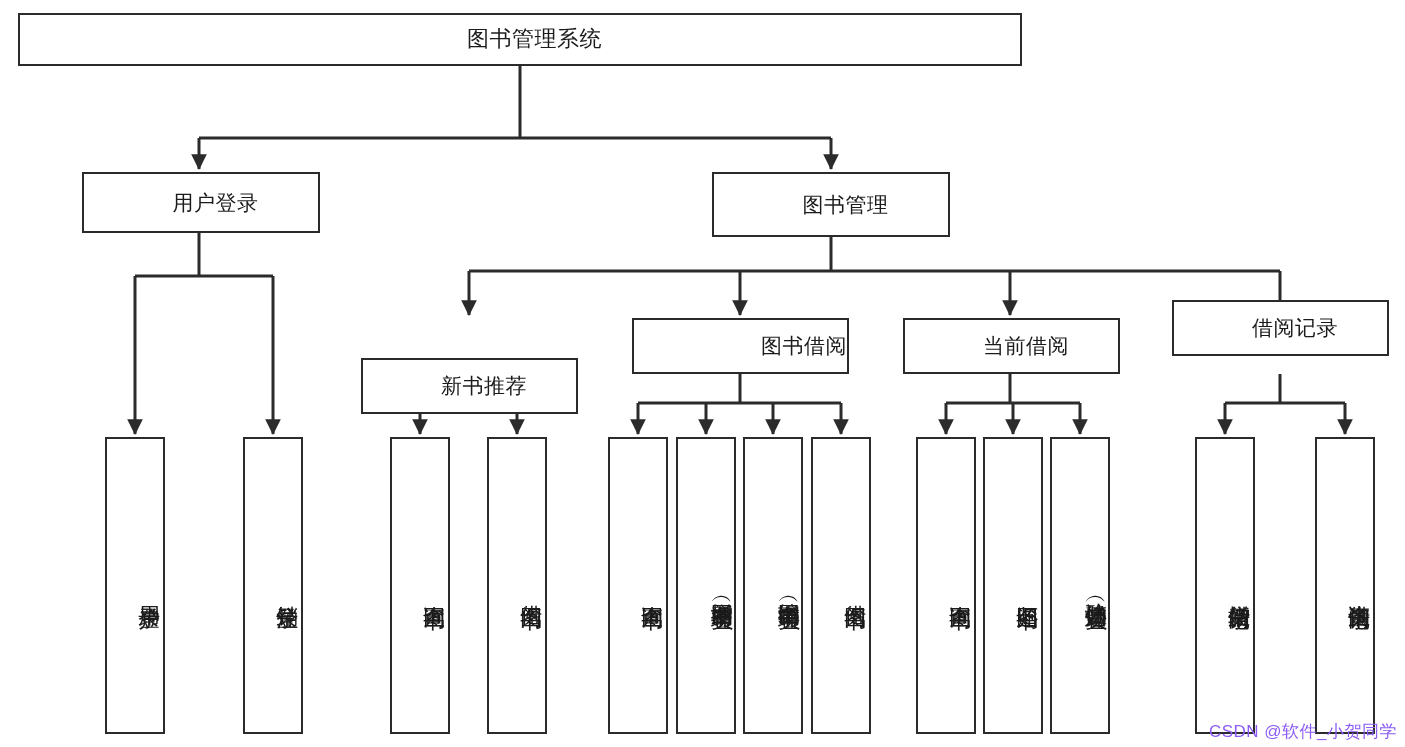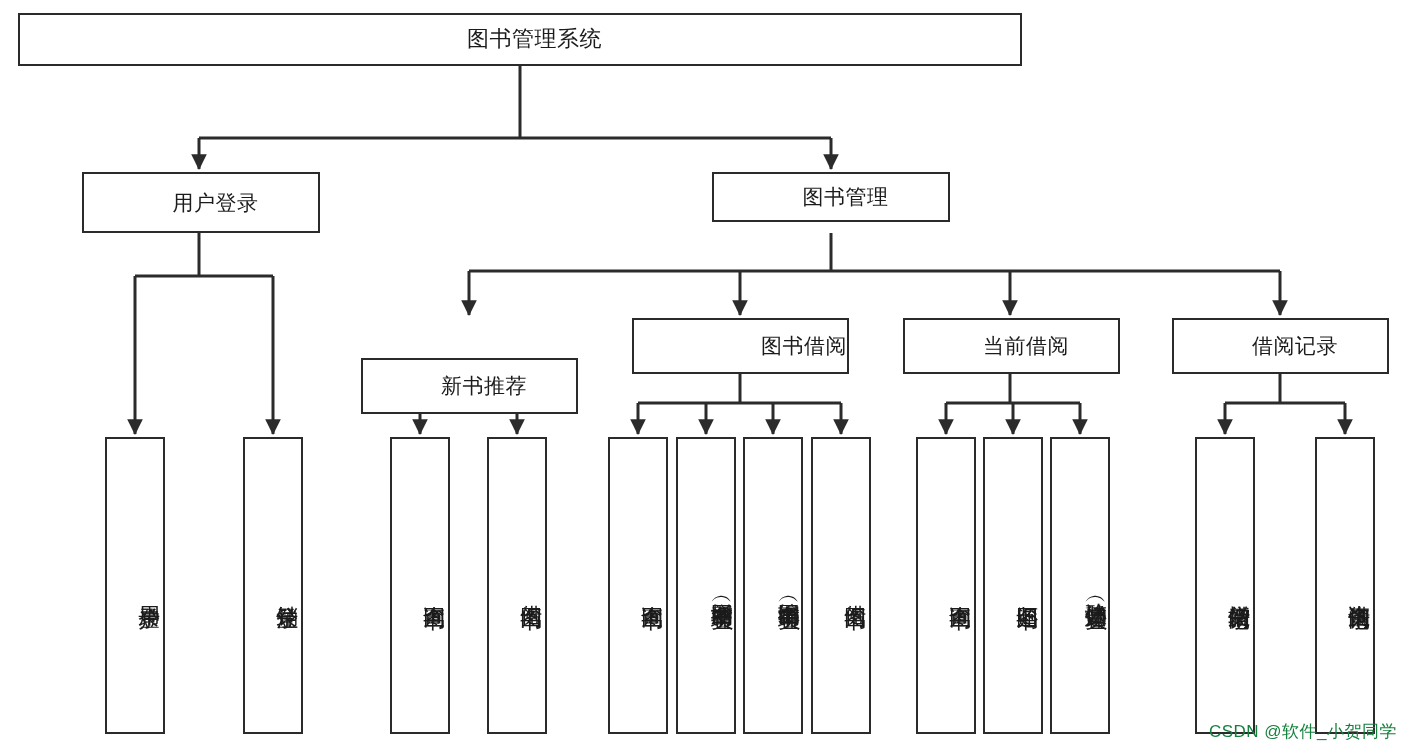--- a/index.html
+++ b/index.html
@@ -63,21 +63,21 @@
     white-space: pre-line;
   }
   .node.vertical .node-label {
     white-space: nowrap;
   }
   #watermark {
     position: absolute;
     right: 8px;
     bottom: 4px;
     font-size: 17px;
-    color: #15803d;
+    color: #8b5cf6;
     letter-spacing: 0.5px;
     user-select: none;
     margin-top: 16px;
   }
 </style>
 </head>
 <body>
 
 <div id="diagram-root">
 
@@ -133,37 +133,37 @@
   </svg>
 
   <div class="node horizontal root" style="left:18px; top:13px; width:1004px; height:53px;">
     <span class="node-label">图书管理系统</span>
   </div>
 
   <div class="node horizontal" style="left:82px; top:172px; width:238px; height:61px;">
     <span class="node-label">用户登录</span>
   </div>
 
-  <div class="node horizontal" style="left:712px; top:172px; width:238px; height:50px;">
+  <div class="node horizontal" style="left:712px; top:172px; width:238px; height:65px;">
     <span class="node-label">图书管理</span>
   </div>
 
   <div class="node horizontal" style="left:361px; top:318px; width:217px; height:56px;margin-top:40px;">
     <span class="node-label">新书推荐</span>
   </div>
 
   <div class="node horizontal" style="left:632px; top:318px; width:217px; height:56px;justify-content:flex-end;">
     <span class="node-label">图书借阅</span>
   </div>
 
   <div class="node horizontal" style="left:903px; top:318px; width:217px; height:56px;">
     <span class="node-label">当前借阅</span>
   </div>
 
-  <div class="node horizontal" style="left:1172px; top:318px; width:217px; height:56px;">
+  <div class="node horizontal" style="left:1172px; top:300px; width:217px; height:56px;">
     <span class="node-label">借阅记录</span>
   </div>
 
   <div class="node vertical" style="left:105px; top:437px; width:60px; height:297px; align-items:center;">
     <span class="node-label">用户登录</span>
   </div>
 
   <div class="node vertical" style="left:243px; top:437px; width:60px; height:297px; align-items:center;">
     <span class="node-label">注销登录</span>
   </div>

